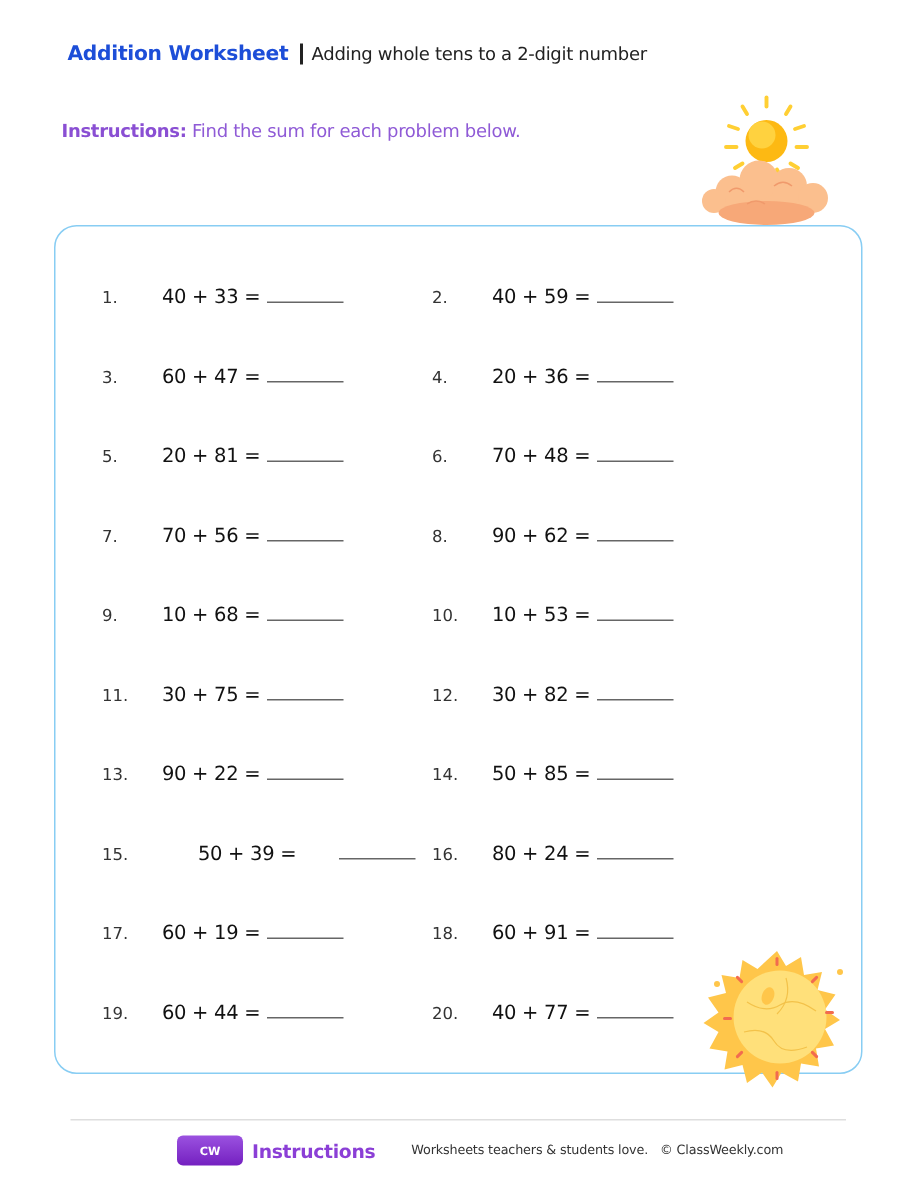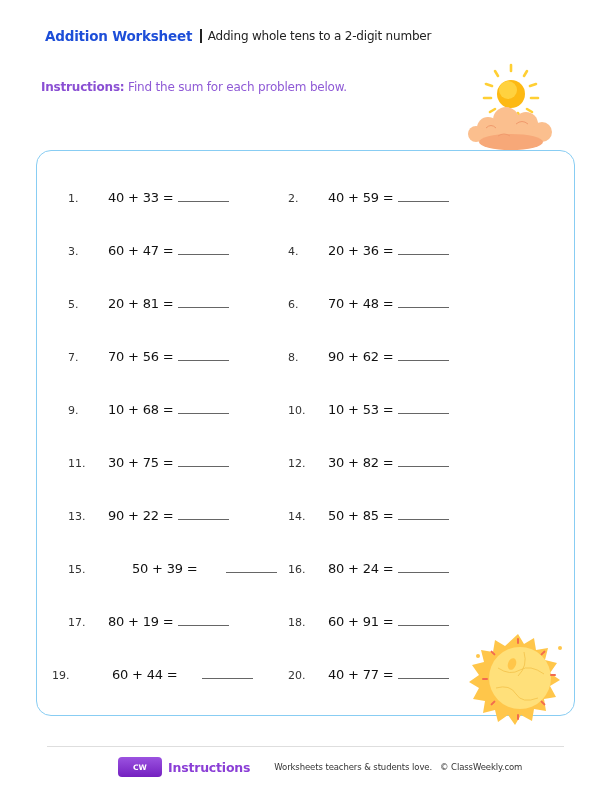--- a/index.html
+++ b/index.html
@@ -159,30 +159,30 @@
       <span class="blank"></span>
     </div>
   <div class="prob" style="left:288px;top:561px;">
       <span class="num">16.</span>
       <span class="expr">80 + 24 =</span>
       <span class="blank"></span>
     </div>
 
   <div class="prob" style="left:68px;top:614px;">
       <span class="num">17.</span>
-      <span class="expr">80 + 19 =</span>
+      <span class="expr">60 + 19 =</span>
       <span class="blank"></span>
     </div>
   <div class="prob" style="left:288px;top:614px;">
       <span class="num">18.</span>
       <span class="expr">60 + 91 =</span>
       <span class="blank"></span>
     </div>
 
-  <div class="prob" style="left:52px;top:667px;gap:20px;">
+  <div class="prob" style="left:68px;top:667px;">
       <span class="num">19.</span>
       <span class="expr">60 + 44 =</span>
       <span class="blank"></span>
     </div>
   <div class="prob" style="left:288px;top:667px;">
       <span class="num">20.</span>
       <span class="expr">40 + 77 =</span>
       <span class="blank"></span>
     </div>
 </div>

